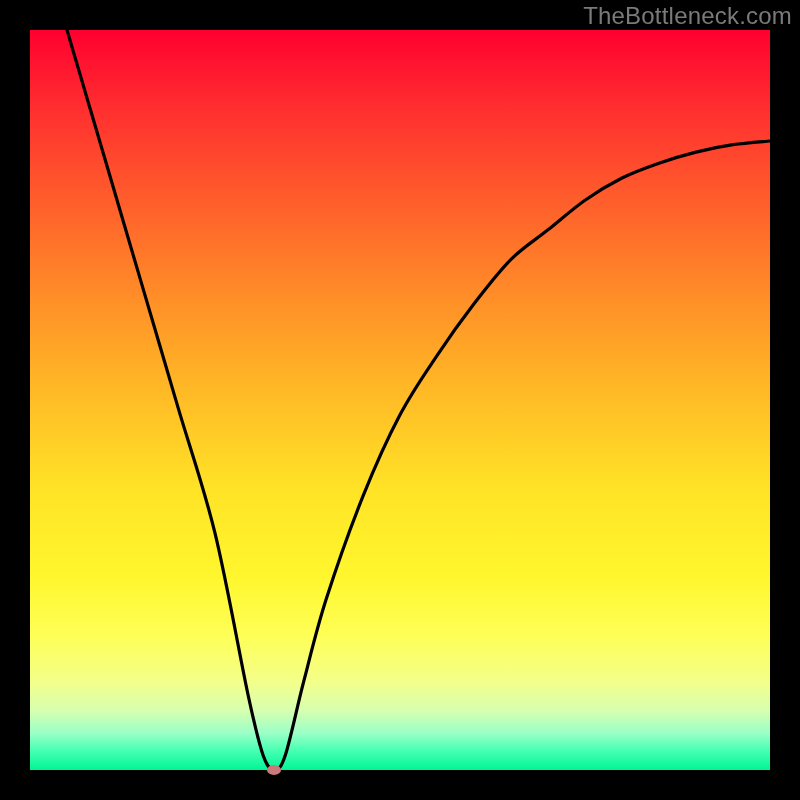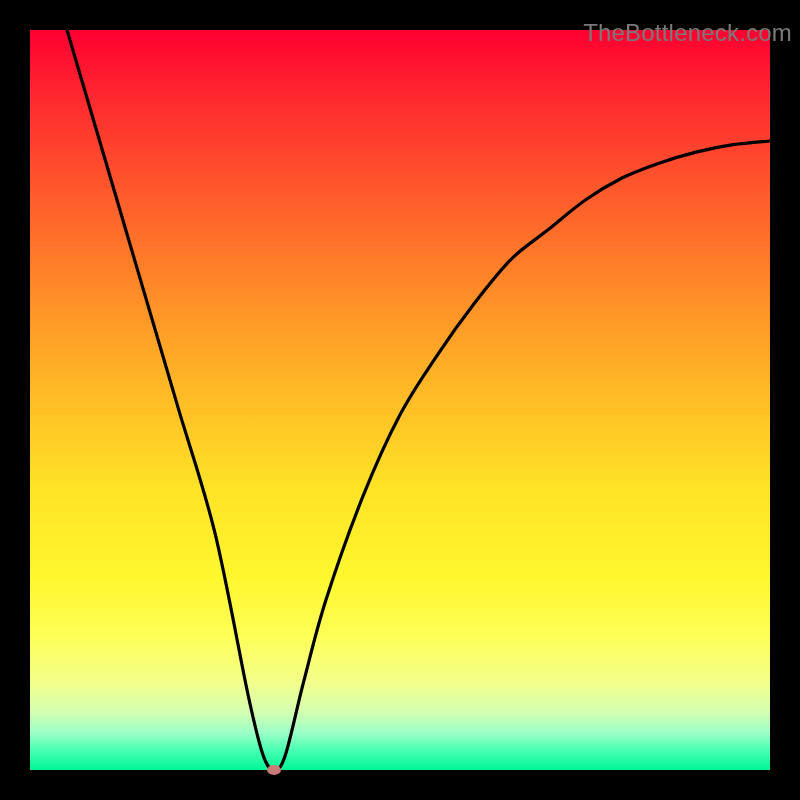--- a/index.html
+++ b/index.html
@@ -19,21 +19,20 @@
   }
   .watermark {
     position: absolute;
     top: 2px;
     right: 8px;
     color: #7a7a7a;
     font-size: 24px;
     font-weight: 500;
     letter-spacing: 0.2px;
     z-index: 5;
-    margin-top: 17px;
   }
   .plot-area {
     position: absolute;
     left: 30px;
     top: 30px;
     width: 740px;
     height: 740px;
     background: linear-gradient(to bottom,
       #ff0030 0%,
       #ff2c2f 10%,

